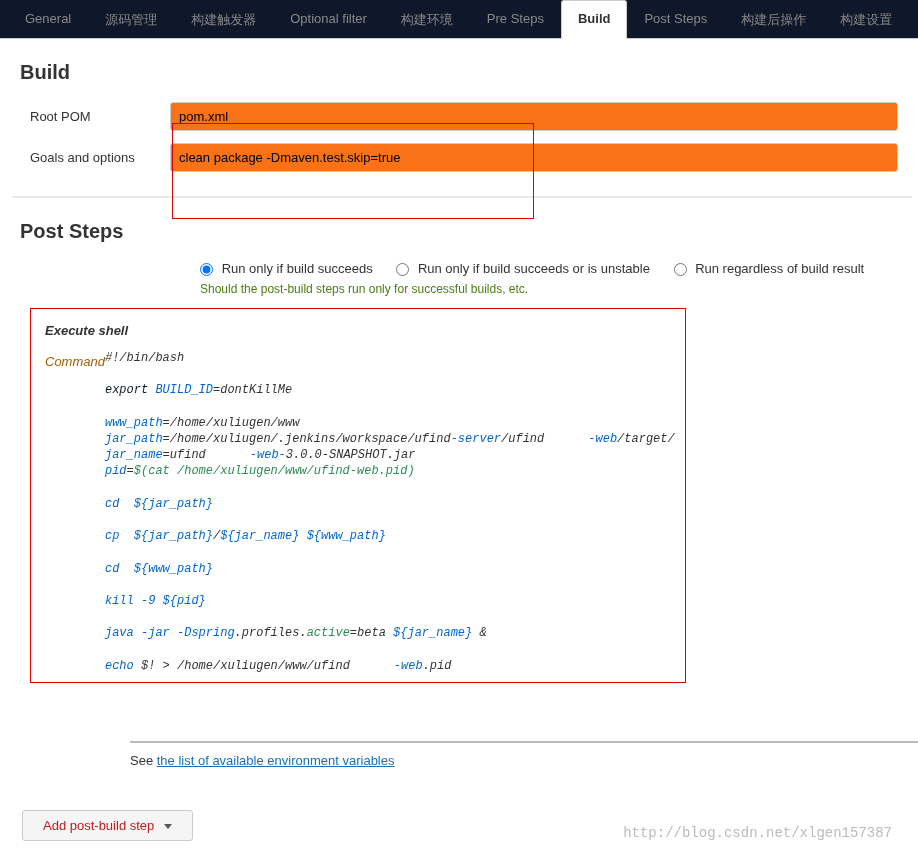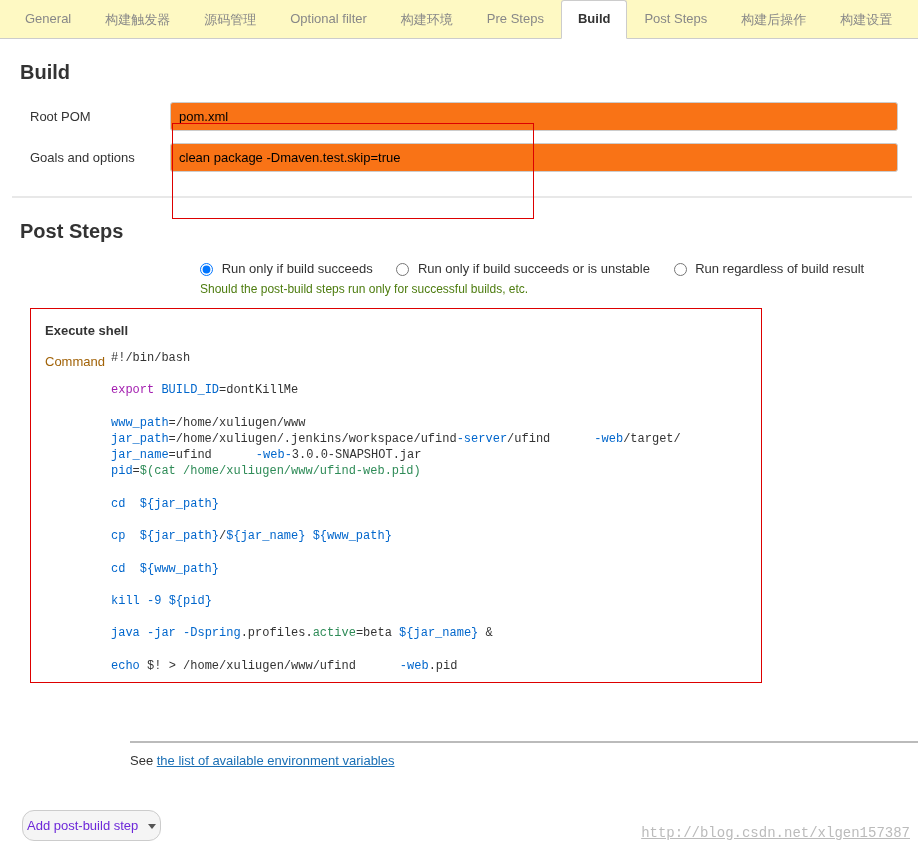--- a/index.html
+++ b/index.html
@@ -8,21 +8,21 @@
     font-size: 13px;
     color: #333;
     background: #fff;
     width: 918px;
     position: relative;
   }
   .tabs {
     display: flex;
     border-bottom: 1px solid #ccc;
     padding: 0 8px;
-    background: #fef9c3;
+    background: #0f172a;
   }
   .tab {
     padding: 10px 16px;
     color: #888;
     cursor: pointer;
     border: 1px solid transparent;
     border-bottom: none;
     margin-bottom: -1px;
   }
   .tab.active {
@@ -85,22 +85,23 @@
   .help-text {
     margin-left: 180px;
     color: #4d7c0f;
     font-size: 12px;
     margin-bottom: 12px;
   }
   .execute-shell-wrapper {
     border: 1px solid #d00;
     margin: 0 0 0 10px;
     padding: 8px 0 8px 0;
-    width: 732px;
+    width: 656px;
     position: relative;
+    font-style: italic;
   }
   .execute-shell-header {
     font-weight: bold;
     padding: 6px 14px;
     margin-bottom: 6px;
     color: #333;
   }
   .execute-shell-body {
     display: flex;
     padding: 0 14px;
@@ -112,21 +113,21 @@
   }
   .code-area {
     flex: 1;
     font-family: "Courier New", Courier, monospace;
     font-size: 12px;
     line-height: 1.35;
     background: #fff;
     white-space: pre;
     color: #333;
   }
-  .code-area .kw-export { color: #a21caf; }
+  .code-area .kw-export { color: #0f172a; }
   .code-area .kw-buildid { color: #0066cc; }
   .code-area .varname { color: #0066cc; }
   .code-area .eq { color: #333; }
   .code-area .funccall { color: #2e8b57; }
   .code-area .varref { color: #0066cc; }
   .code-area .cmd { color: #0066cc; }
   .code-area .path { color: #333; }
   .code-area .gt { color: #333; }
   .code-area .amp { color: #333; }
   .code-area .active { color: #2e8b57; }
@@ -147,25 +148,25 @@
     color: #1a6fb5;
     text-decoration: underline;
     cursor: pointer;
   }
   .add-btn-wrap {
     margin: 30px 0 10px 4px;
     padding: 0 18px;
   }
   .add-btn {
     display: inline-block;
-    padding: 7px 4px;
+    padding: 7px 20px;
     border: 1px solid #ccc;
-    border-radius: 12px;
+    border-radius: 3px;
     background: #f5f5f5;
-    color: #6d28d9;
+    color: #b91c1c;
     font-size: 13px;
     cursor: pointer;
   }
   .add-btn .caret {
     display: inline-block;
     width: 0; height: 0;
     border-left: 4px solid transparent;
     border-right: 4px solid transparent;
     border-top: 5px solid #555;
     margin-left: 6px;
@@ -173,38 +174,37 @@
   }
   .hr-top {
     height: 2px;
     background: #e8e8e8;
     margin: 0 0 0 12px;
     width: 900px;
   }
   .watermark {
     position: absolute;
     bottom: 10px;
-    right: 8px;
+    right: 26px;
     color: #bbb;
     font-family: "Courier New", Courier, monospace;
     font-size: 14px;
     pointer-events: none;
-    text-decoration: underline;
   }
   .build-section {
     position: relative;
   }
 </style>
 </head>
 <body>
 
 <div class="tabs">
   <div class="tab">General</div>
+  <div class="tab">源码管理</div>
   <div class="tab">构建触发器</div>
-  <div class="tab">源码管理</div>
   <div class="tab">Optional filter</div>
   <div class="tab">构建环境</div>
   <div class="tab">Pre Steps</div>
   <div class="tab active">Build</div>
   <div class="tab">Post Steps</div>
   <div class="tab">构建后操作</div>
   <div class="tab">构建设置</div>
 </div>
 
 <div class="section build-section">

